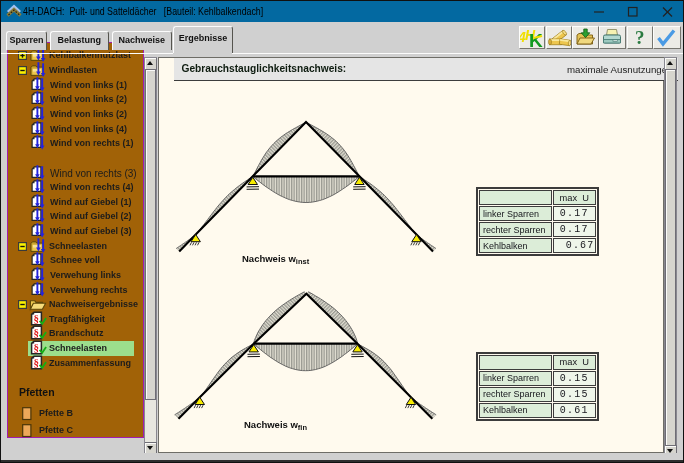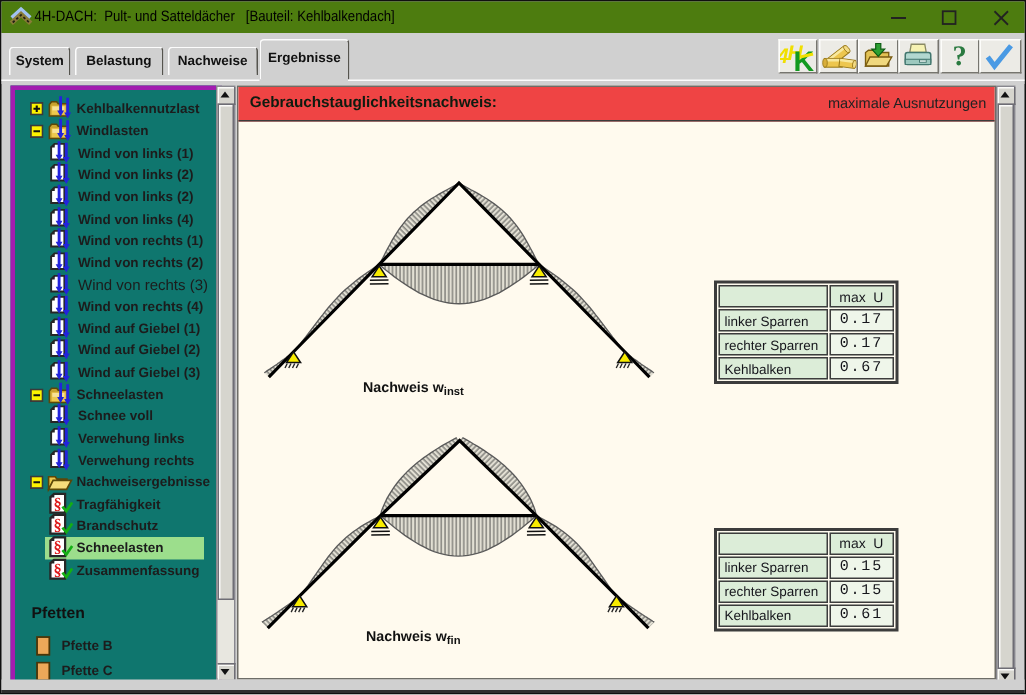--- a/index.html
+++ b/index.html
@@ -1,32 +1,32 @@
 <!DOCTYPE html>
 <html><head><meta charset="utf-8"><style>
 * { margin:0; padding:0; }
 body { width:684px; height:463px; font-family:"Liberation Sans",sans-serif; position:relative; overflow:hidden; background:#fff; }
 </style></head><body>
 <div style="position:absolute;left:0;top:0;width:682px;height:461px;border:1px solid #101010;background:#D0D0D0">
-  <div style="position:absolute;left:0;top:0;width:682px;height:21px;background:#4d7c0f">
+  <div style="position:absolute;left:0;top:0;width:682px;height:21px;background:#0369a1">
     <svg width="16" height="16" viewBox="0 0 16 16" style="position:absolute;left:5px;top:3px">
         <path d="M2,8 L8,2.5 L14,8" fill="none" stroke="#A2C2F0" stroke-width="3"></path>
         <path d="M1.5,11.5 L8,5.5 L14.5,11.5" fill="none" stroke="#8A7C38" stroke-width="3.2"></path>
         <path d="M2.5,11 L8,6 L13.5,11" fill="none" stroke="#222014" stroke-width="1.2" stroke-dasharray="1.7 1.5"></path>
       </svg>
     <span style="position:absolute;left:22px;top:5px;font-size:10px;color:#000;white-space:nowrap;transform:scaleX(0.88);transform-origin:0 0">4H-DACH:&nbsp; Pult- und Satteldächer&nbsp;&nbsp; [Bauteil: Kehlbalkendach]</span>
     <svg width="110" height="21" viewBox="0 0 110 21" style="position:absolute;left:572px;top:0">
         <line x1="21" y1="11" x2="31" y2="11" stroke="#222" stroke-width="1.2"></line>
         <rect x="55.5" y="6.5" width="8.5" height="8.5" fill="none" stroke="#222" stroke-width="1.2"></rect>
         <line x1="90" y1="6.5" x2="99" y2="15.5" stroke="#222" stroke-width="1.2"></line>
         <line x1="99" y1="6.5" x2="90" y2="15.5" stroke="#222" stroke-width="1.2"></line>
       </svg>
   </div>
   <div style="position:absolute;left:0;top:21px;width:682px;height:34px;background:#D0D0D0"></div>
-  <div style="position:absolute;left:5px;top:29.5px;width:41px;height:19px;background:#D0D0D0;border-top:1.5px solid #FCFCFC;border-left:1.5px solid #FCFCFC;border-right:1.5px solid #55544E;border-radius:3px 3px 0 0;box-sizing:border-box;z-index:2;text-align:center;font-size:9px;font-weight:bold;color:#111;padding-top:3.5px">System</div>
+  <div style="position:absolute;left:5px;top:29.5px;width:41px;height:19px;background:#D0D0D0;border-top:1.5px solid #FCFCFC;border-left:1.5px solid #FCFCFC;border-right:1.5px solid #55544E;border-radius:3px 3px 0 0;box-sizing:border-box;z-index:2;text-align:center;font-size:9px;font-weight:bold;color:#111;padding-top:3.5px">Sparren</div>
     <div style="position:absolute;left:49px;top:29.5px;width:58.5px;height:19px;background:#D0D0D0;border-top:1.5px solid #FCFCFC;border-left:1.5px solid #FCFCFC;border-right:1.5px solid #55544E;border-radius:3px 3px 0 0;box-sizing:border-box;z-index:2;text-align:center;font-size:9px;font-weight:bold;color:#111;padding-top:3.5px">Belastung</div>
     <div style="position:absolute;left:110.5px;top:29.5px;width:60.5px;height:19px;background:#D0D0D0;border-top:1.5px solid #FCFCFC;border-left:1.5px solid #FCFCFC;border-right:1.5px solid #55544E;border-radius:3px 3px 0 0;box-sizing:border-box;z-index:2;text-align:center;font-size:9px;font-weight:bold;color:#111;padding-top:3.5px">Nachweise</div>
     <div style="position:absolute;left:172px;top:25px;width:60px;height:26.5px;background:#D0D0D0;border-top:1.5px solid #FCFCFC;border-left:1.5px solid #FCFCFC;border-right:1.5px solid #55544E;border-radius:3px 3px 0 0;box-sizing:border-box;z-index:3;text-align:center;font-size:9px;font-weight:bold;color:#111;padding-top:5.5px">Ergebnisse</div>
   <div style="position:absolute;left:0;top:51.5px;width:172px;height:1px;background:#FCFCFC;z-index:2"></div>
     <div style="position:absolute;left:230.5px;top:51.5px;width:451px;height:1px;background:#FCFCFC;z-index:2"></div>
   <div style="position:absolute;left:518px;top:25px;width:26px;height:23px;background:#ECEBE6;border-top:1px solid #FDFDFB;border-left:1px solid #FDFDFB;border-right:1.5px solid #76756F;border-bottom:1.5px solid #76756F;box-sizing:border-box"><svg width="24" height="21" viewBox="0 0 24 21">
         <text x="-2" y="15" font-family="Liberation Sans" font-style="italic" font-weight="bold" font-size="14" fill="#F0DF00">4</text>
         <text x="5" y="13" font-family="Liberation Sans" font-style="italic" font-weight="bold" font-size="14" fill="#F0DF00">H</text>
         <text x="9" y="20" font-family="Liberation Sans" font-weight="bold" font-size="19" fill="#129A20">K</text>
         <line x1="13.5" y1="11" x2="22" y2="9" stroke="#F0DF00" stroke-width="2.2"></line>
@@ -56,21 +56,21 @@
         <rect x="3.5" y="8" width="17" height="8" rx="1.5" fill="#B2D8D0" stroke="#42766E" stroke-width="1"></rect>
         <path d="M3.5,12.5 h17 v3.5 h-17 z" fill="#9CC8BE" stroke="#42766E" stroke-width="0.8"></path>
         <rect x="13" y="12.9" width="4.5" height="1.6" fill="#E8F4F0" stroke="#42766E" stroke-width="0.6"></rect>
       </svg></div>
     <div style="position:absolute;left:625.5px;top:25px;width:26px;height:23px;background:#ECEBE6;border-top:1px solid #FDFDFB;border-left:1px solid #FDFDFB;border-right:1.5px solid #76756F;border-bottom:1.5px solid #76756F;box-sizing:border-box"><svg width="24" height="21" viewBox="0 0 24 21">
         <text x="7" y="16.5" font-family="Liberation Serif" font-weight="bold" font-size="19" fill="#2A7A40">?</text>
       </svg></div>
     <div style="position:absolute;left:652px;top:25px;width:28px;height:23px;background:#ECEBE6;border-top:1px solid #FDFDFB;border-left:1px solid #FDFDFB;border-right:1.5px solid #76756F;border-bottom:1.5px solid #76756F;box-sizing:border-box"><svg width="24" height="21" viewBox="0 0 24 21">
         <path d="M4.5,11 l4.5,6 L20,3.5" fill="none" stroke="#4A9AE4" stroke-width="3.4"></path>
       </svg></div>
-  <div style="position:absolute;left:6px;top:56px;width:135px;height:394px;background:#0f766e;border:3px solid #a21caf;z-index:1">
+  <div style="position:absolute;left:6px;top:41px;width:135px;height:394px;background:#a16207;border:1px solid #a21caf;z-index:1">
     <div style="position:absolute;left:-7px;top:5.4px;width:143px;height:15px">
         <svg width="9" height="9" viewBox="0 0 9 9" style="position:absolute;left:17px;top:3px">
           <rect x="0.6" y="0.6" width="7.8" height="7.8" fill="#FCF200" stroke="#3a3a3a" stroke-width="1.2"></rect>
           <line x1="2.3" y1="4.5" x2="6.7" y2="4.5" stroke="#111" stroke-width="1.4"></line>
           <line x1="4.5" y1="2.3" x2="4.5" y2="6.7" stroke="#111" stroke-width="1.4"></line>
         </svg>
         <svg width="19" height="16" viewBox="0 0 19 16" style="position:absolute;left:29px;top:0px" overflow="visible">
           <path d="M0.9,4.6 l1.5,-1.8 h3.4 l1,1.3 h6.4 v8.3 h-12.3 z" fill="#C8A32F" stroke="#5C4708" stroke-width="1"></path>
           <rect x="2.4" y="5.5" width="9.4" height="6" fill="#EDC84E"></rect>
           <rect x="2.9" y="6" width="8" height="2.6" fill="#F7E296"></rect>
@@ -130,29 +130,20 @@
         <span style="position:absolute;left:49px;top:2px;font-size:9px;font-weight:bold;color:#1c1c1c;white-space:nowrap">Wind von links (4)</span>
       </div>
 <div style="position:absolute;left:-7px;top:93.2px;width:143px;height:15px">
         <svg width="17" height="15" viewBox="0 0 17 15" style="position:absolute;left:29px;top:0px" overflow="visible">
           <path d="M2.1,3.1 l2.2,-2.2 h6.6 v10.4 h-8.8 z" fill="#fff" stroke="#262626" stroke-width="1.25"></path>
           <path d="M2.1,3.3 l2.4,-2.4 v2.4 z" fill="#262626"></path>
           <path d="M6.45,-0.8 h1.9 v9.000000000000002 h1.3499999999999999 l-2.3,4 -2.3,-4 h1.3499999999999999 z" fill="#2323DC"></path>
           <path d="M11.25,0.2 h1.9 v9.4 h1.3499999999999999 l-2.3,4 -2.3,-4 h1.3499999999999999 z" fill="#2323DC"></path>
         </svg>
         <span style="position:absolute;left:49px;top:2px;font-size:9px;font-weight:bold;color:#1c1c1c;white-space:nowrap">Wind von rechts (1)</span>
-      </div>
-<div style="position:absolute;left:-7px;top:107.8px;width:143px;height:15px">
-        <svg width="17" height="15" viewBox="0 0 17 15" style="position:absolute;left:29px;top:0px" overflow="visible">
-          <path d="M2.1,3.1 l2.2,-2.2 h6.6 v10.4 h-8.8 z" fill="#fff" stroke="#262626" stroke-width="1.25"></path>
-          <path d="M2.1,3.3 l2.4,-2.4 v2.4 z" fill="#262626"></path>
-          <path d="M6.45,-0.8 h1.9 v9.000000000000002 h1.3499999999999999 l-2.3,4 -2.3,-4 h1.3499999999999999 z" fill="#2323DC"></path>
-          <path d="M11.25,0.2 h1.9 v9.4 h1.3499999999999999 l-2.3,4 -2.3,-4 h1.3499999999999999 z" fill="#2323DC"></path>
-        </svg>
-        <span style="position:absolute;left:49px;top:2px;font-size:9px;font-weight:bold;color:#1c1c1c;white-space:nowrap">Wind von rechts (2)</span>
       </div>
 <div style="position:absolute;left:-7px;top:122.5px;width:143px;height:15px">
         <svg width="17" height="15" viewBox="0 0 17 15" style="position:absolute;left:29px;top:0px" overflow="visible">
           <path d="M2.1,3.1 l2.2,-2.2 h6.6 v10.4 h-8.8 z" fill="#fff" stroke="#262626" stroke-width="1.25"></path>
           <path d="M2.1,3.3 l2.4,-2.4 v2.4 z" fill="#262626"></path>
           <path d="M6.45,-0.8 h1.9 v9.000000000000002 h1.3499999999999999 l-2.3,4 -2.3,-4 h1.3499999999999999 z" fill="#2323DC"></path>
           <path d="M11.25,0.2 h1.9 v9.4 h1.3499999999999999 l-2.3,4 -2.3,-4 h1.3499999999999999 z" fill="#2323DC"></path>
         </svg>
         <span style="position:absolute;left:49px;top:2px;font-size:10px;font-weight:normal;color:#1c1c1c;white-space:nowrap">Wind von rechts (3)</span>
       </div>
@@ -299,21 +290,21 @@
   <div style="position:absolute;left:143px;top:56px;width:13px;height:396px;background:#E8E7E0;border:1px solid #88878F;box-sizing:border-box;z-index:4">
       <div style="position:absolute;left:0;top:0;width:11px;height:10.5px;background:#D6D5CE;border-right:1px solid #6E6D75;border-bottom:1px solid #6E6D75;box-shadow:inset 1px 1px 0 #FBFBF9">
         <div style="position:absolute;left:2.1px;top:3.2px;width:0;height:0;border-left:3.3px solid transparent;border-right:3.3px solid transparent;border-bottom:4.2px solid #111"></div>
       </div>
       <div style="position:absolute;left:0;top:383.5px;width:11px;height:10.5px;background:#D6D5CE;border-right:1px solid #6E6D75;border-top:1px solid #6E6D75;box-shadow:inset 1px 1px 0 #FBFBF9">
         <div style="position:absolute;left:2.1px;top:3.4px;width:0;height:0;border-left:3.3px solid transparent;border-right:3.3px solid transparent;border-top:4.2px solid #111"></div>
       </div>
       <div style="position:absolute;left:0px;top:11px;width:11px;height:331px;background:#D6D5CE;border:1px solid #6E6D75;box-sizing:border-box;box-shadow:inset 1px 1px 0 #FBFBF9"></div>
     </div>
   <div style="position:absolute;left:156.5px;top:56px;width:504px;height:394px;background:#FFFAEE;border:1px solid #6E6D67">
-    <div style="position:absolute;left:0;top:0;width:100%;height:21.5px;background:#ef4444;border-bottom:1.5px solid #3C3C3C">
+    <div style="position:absolute;left:15px;top:0;width:100%;height:21.5px;background:#e5e5e5;border-bottom:1.5px solid #3C3C3C">
       <span style="position:absolute;left:8px;top:5px;font-size:10.2px;font-weight:bold;color:#0E1C10">Gebrauchstauglichkeitsnachweis:</span>
       <span style="position:absolute;right:5px;top:6px;font-size:9.7px;color:#222">maximale Ausnutzungen</span>
     </div>
   </div>
   <div style="position:absolute;left:663px;top:56px;width:13px;height:399px;background:#E8E7E0;border:1px solid #88878F;box-sizing:border-box;z-index:4">
       <div style="position:absolute;left:0;top:0;width:11px;height:10.5px;background:#D6D5CE;border-right:1px solid #6E6D75;border-bottom:1px solid #6E6D75;box-shadow:inset 1px 1px 0 #FBFBF9">
         <div style="position:absolute;left:2.1px;top:3.2px;width:0;height:0;border-left:3.3px solid transparent;border-right:3.3px solid transparent;border-bottom:4.2px solid #111"></div>
       </div>
       <div style="position:absolute;left:0;top:386.5px;width:11px;height:10.5px;background:#D6D5CE;border-right:1px solid #6E6D75;border-top:1px solid #6E6D75;box-shadow:inset 1px 1px 0 #FBFBF9">
         <div style="position:absolute;left:2.1px;top:3.4px;width:0;height:0;border-left:3.3px solid transparent;border-right:3.3px solid transparent;border-top:4.2px solid #111"></div>
@@ -412,21 +403,21 @@
 <tr>
             <td style="width:68px;height:13px;border:1px solid #3C3C3C;background:#DCEDD8;font-size:9px;color:#16161C;padding:0 0 0 3px;white-space:nowrap">linker Sparren</td>
             <td style="width:40.5px;border:1px solid #3C3C3C;background:#EFF6EA;text-align:center;font-family:'Liberation Mono',monospace;font-size:10px;color:#16161C;letter-spacing:1.2px;padding:0">0.17</td>
           </tr>
 <tr>
             <td style="width:68px;height:13px;border:1px solid #3C3C3C;background:#DCEDD8;font-size:9px;color:#16161C;padding:0 0 0 3px;white-space:nowrap">rechter Sparren</td>
             <td style="width:40.5px;border:1px solid #3C3C3C;background:#EFF6EA;text-align:center;font-family:'Liberation Mono',monospace;font-size:10px;color:#16161C;letter-spacing:1.2px;padding:0">0.17</td>
           </tr>
 <tr>
             <td style="width:68px;height:13px;border:1px solid #3C3C3C;background:#DCEDD8;font-size:9px;color:#16161C;padding:0 0 0 3px;white-space:nowrap">Kehlbalken</td>
-            <td style="width:40.5px;border:1px solid #3C3C3C;background:#EFF6EA;text-align:center;font-family:'Liberation Mono',monospace;font-size:10px;color:#16161C;letter-spacing:1.2px;padding:0">0.67</td>
+            <td style="width:40.5px;border:1px solid #3C3C3C;background:#EFF6EA;text-align:right;font-family:'Liberation Mono',monospace;font-size:10px;color:#16161C;letter-spacing:1.2px;padding:0">0.67</td>
           </tr>
 </tbody>
       </table>
     </div>
   <div style="position:absolute;left:475px;top:350.5px;z-index:6">
 <table style="border-collapse:separate;border-spacing:1px;background:#FFFAEE;border:2px solid #3C3C3C">
 <tbody>
           <tr>
             <td style="width:68px;height:13px;border:1px solid #3C3C3C;background:#DCEDD8;font-size:9px;color:#16161C;padding:0 0 0 3px;white-space:nowrap"></td>
 <td style="width:40.5px;border:1px solid #3C3C3C;background:#DCEDD8;text-align:center;font-size:9.3px;color:#16161C;padding:0">max&nbsp;&nbsp;U</td>

